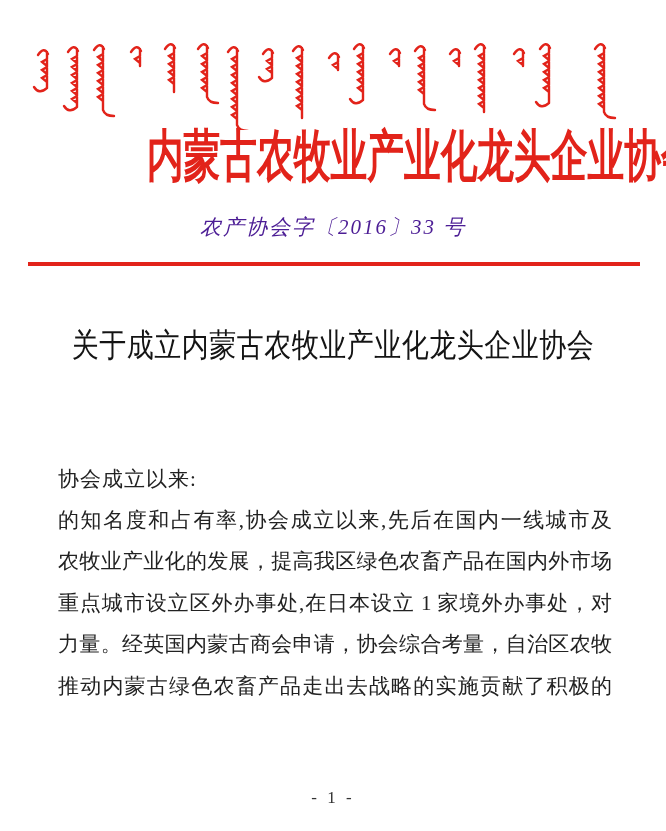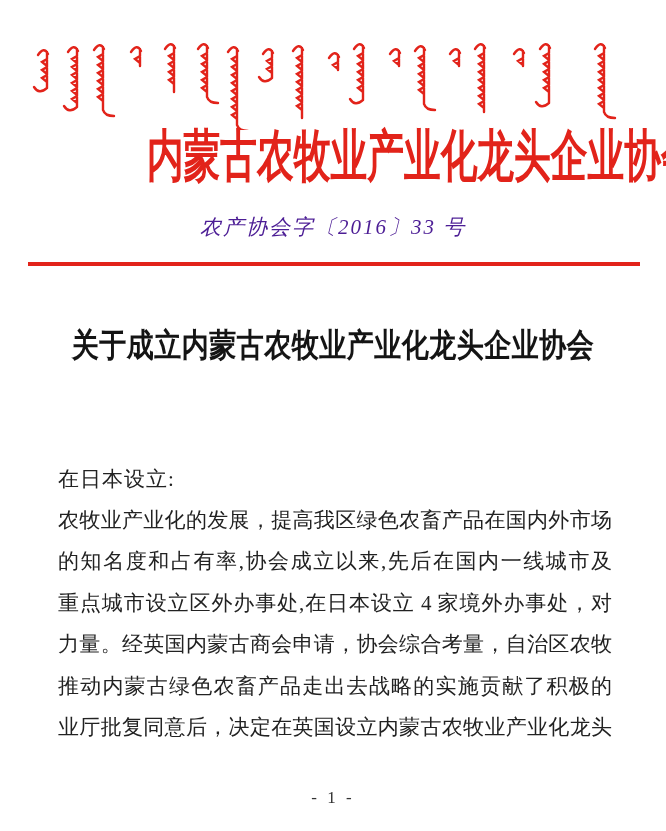--- a/index.html
+++ b/index.html
@@ -65,21 +65,21 @@
     height: 4px;
     background: #e2231a;
   }
   
   .notice-title {
     position: absolute;
     top: 322px;
     left: 0;
     width: 666px;
     text-align: center;
-    font-weight: bold;
+    font-weight: normal;
     color: #141414;
     font-size: 27px;
     line-height: 46px;
   }
   .notice-title .t-line {
     display: inline-block;
     transform: scale(1, 1.2);
     transform-origin: center center;
     letter-spacing: 0.5px;
     white-space: nowrap;
@@ -159,26 +159,25 @@
 
   <div class="red-line"></div>
 
   <div class="notice-title">
     <div>
       <span class="t-line">关于成立内蒙古农牧业产业化龙头企业协会</span>
     </div>
   </div>
 
   <div class="body-block">
-    <div class="salutation">在日本设立:</div>
+    <div class="salutation">协会成立以来:</div>
     <div>
+        <div class="body-line">的知名度和占有率,协会成立以来,先后在国内一线城市及</div>
         <div class="body-line">农牧业产业化的发展，提高我区绿色农畜产品在国内外市场</div>
-        <div class="body-line">的知名度和占有率,协会成立以来,先后在国内一线城市及</div>
-        <div class="body-line">重点城市设立区外办事处,在日本设立 4 家境外办事处，对</div>
+        <div class="body-line">重点城市设立区外办事处,在日本设立 1 家境外办事处，对</div>
         <div class="body-line">力量。经英国内蒙古商会申请，协会综合考量，自治区农牧</div>
         <div class="body-line">推动内蒙古绿色农畜产品走出去战略的实施贡献了积极的</div>
-        <div class="body-line">业厅批复同意后，决定在英国设立内蒙古农牧业产业化龙头</div>
       </div>
   </div>
 
   <div class="page-footer">- 1 -</div>
 
 </div>
 
 </body></html>

